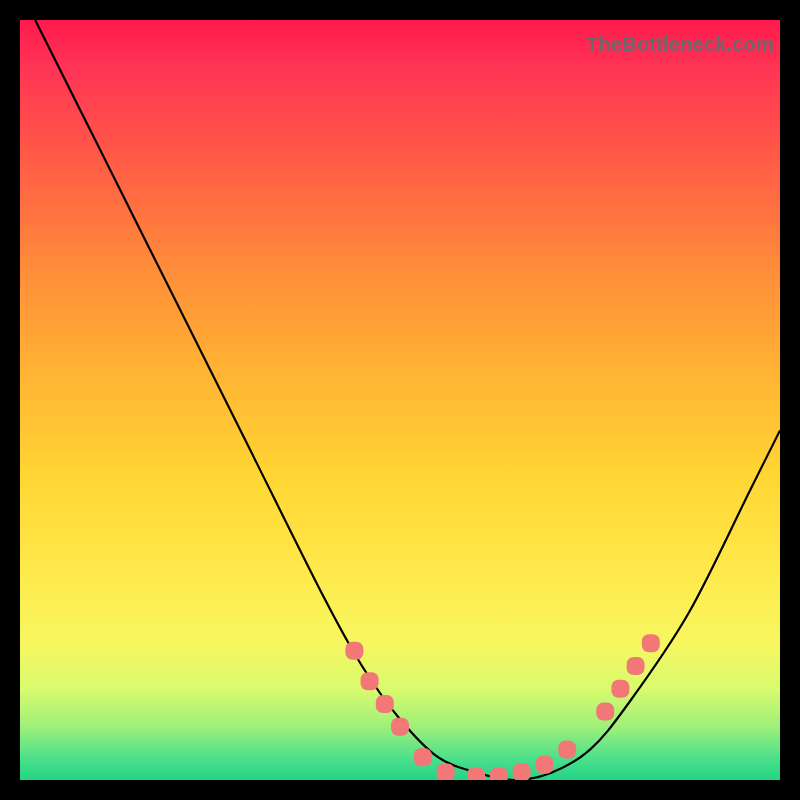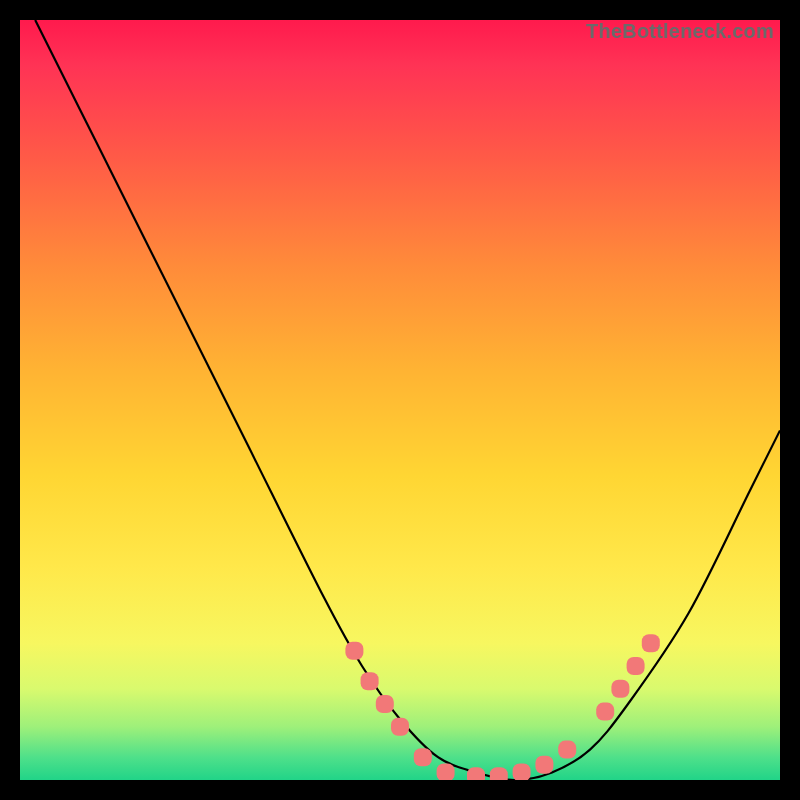--- a/index.html
+++ b/index.html
@@ -35,21 +35,21 @@
       #ffe84a 72%,
       #f7f760 82%,
       #d9fa6e 88%,
       #9ef07a 93%,
       #4fe08a 97%,
       #21d488 100%
     );
   }
   .watermark {
     position: absolute;
-    top: 0;
+    top: 13px;
     right: 6px;
     font-family: Arial, Helvetica, sans-serif;
     font-size: 20px;
     font-weight: 600;
     color: #6a6a6a;
     letter-spacing: 0.2px;
     user-select: none;
   }
   svg.curve {
     position: absolute;

